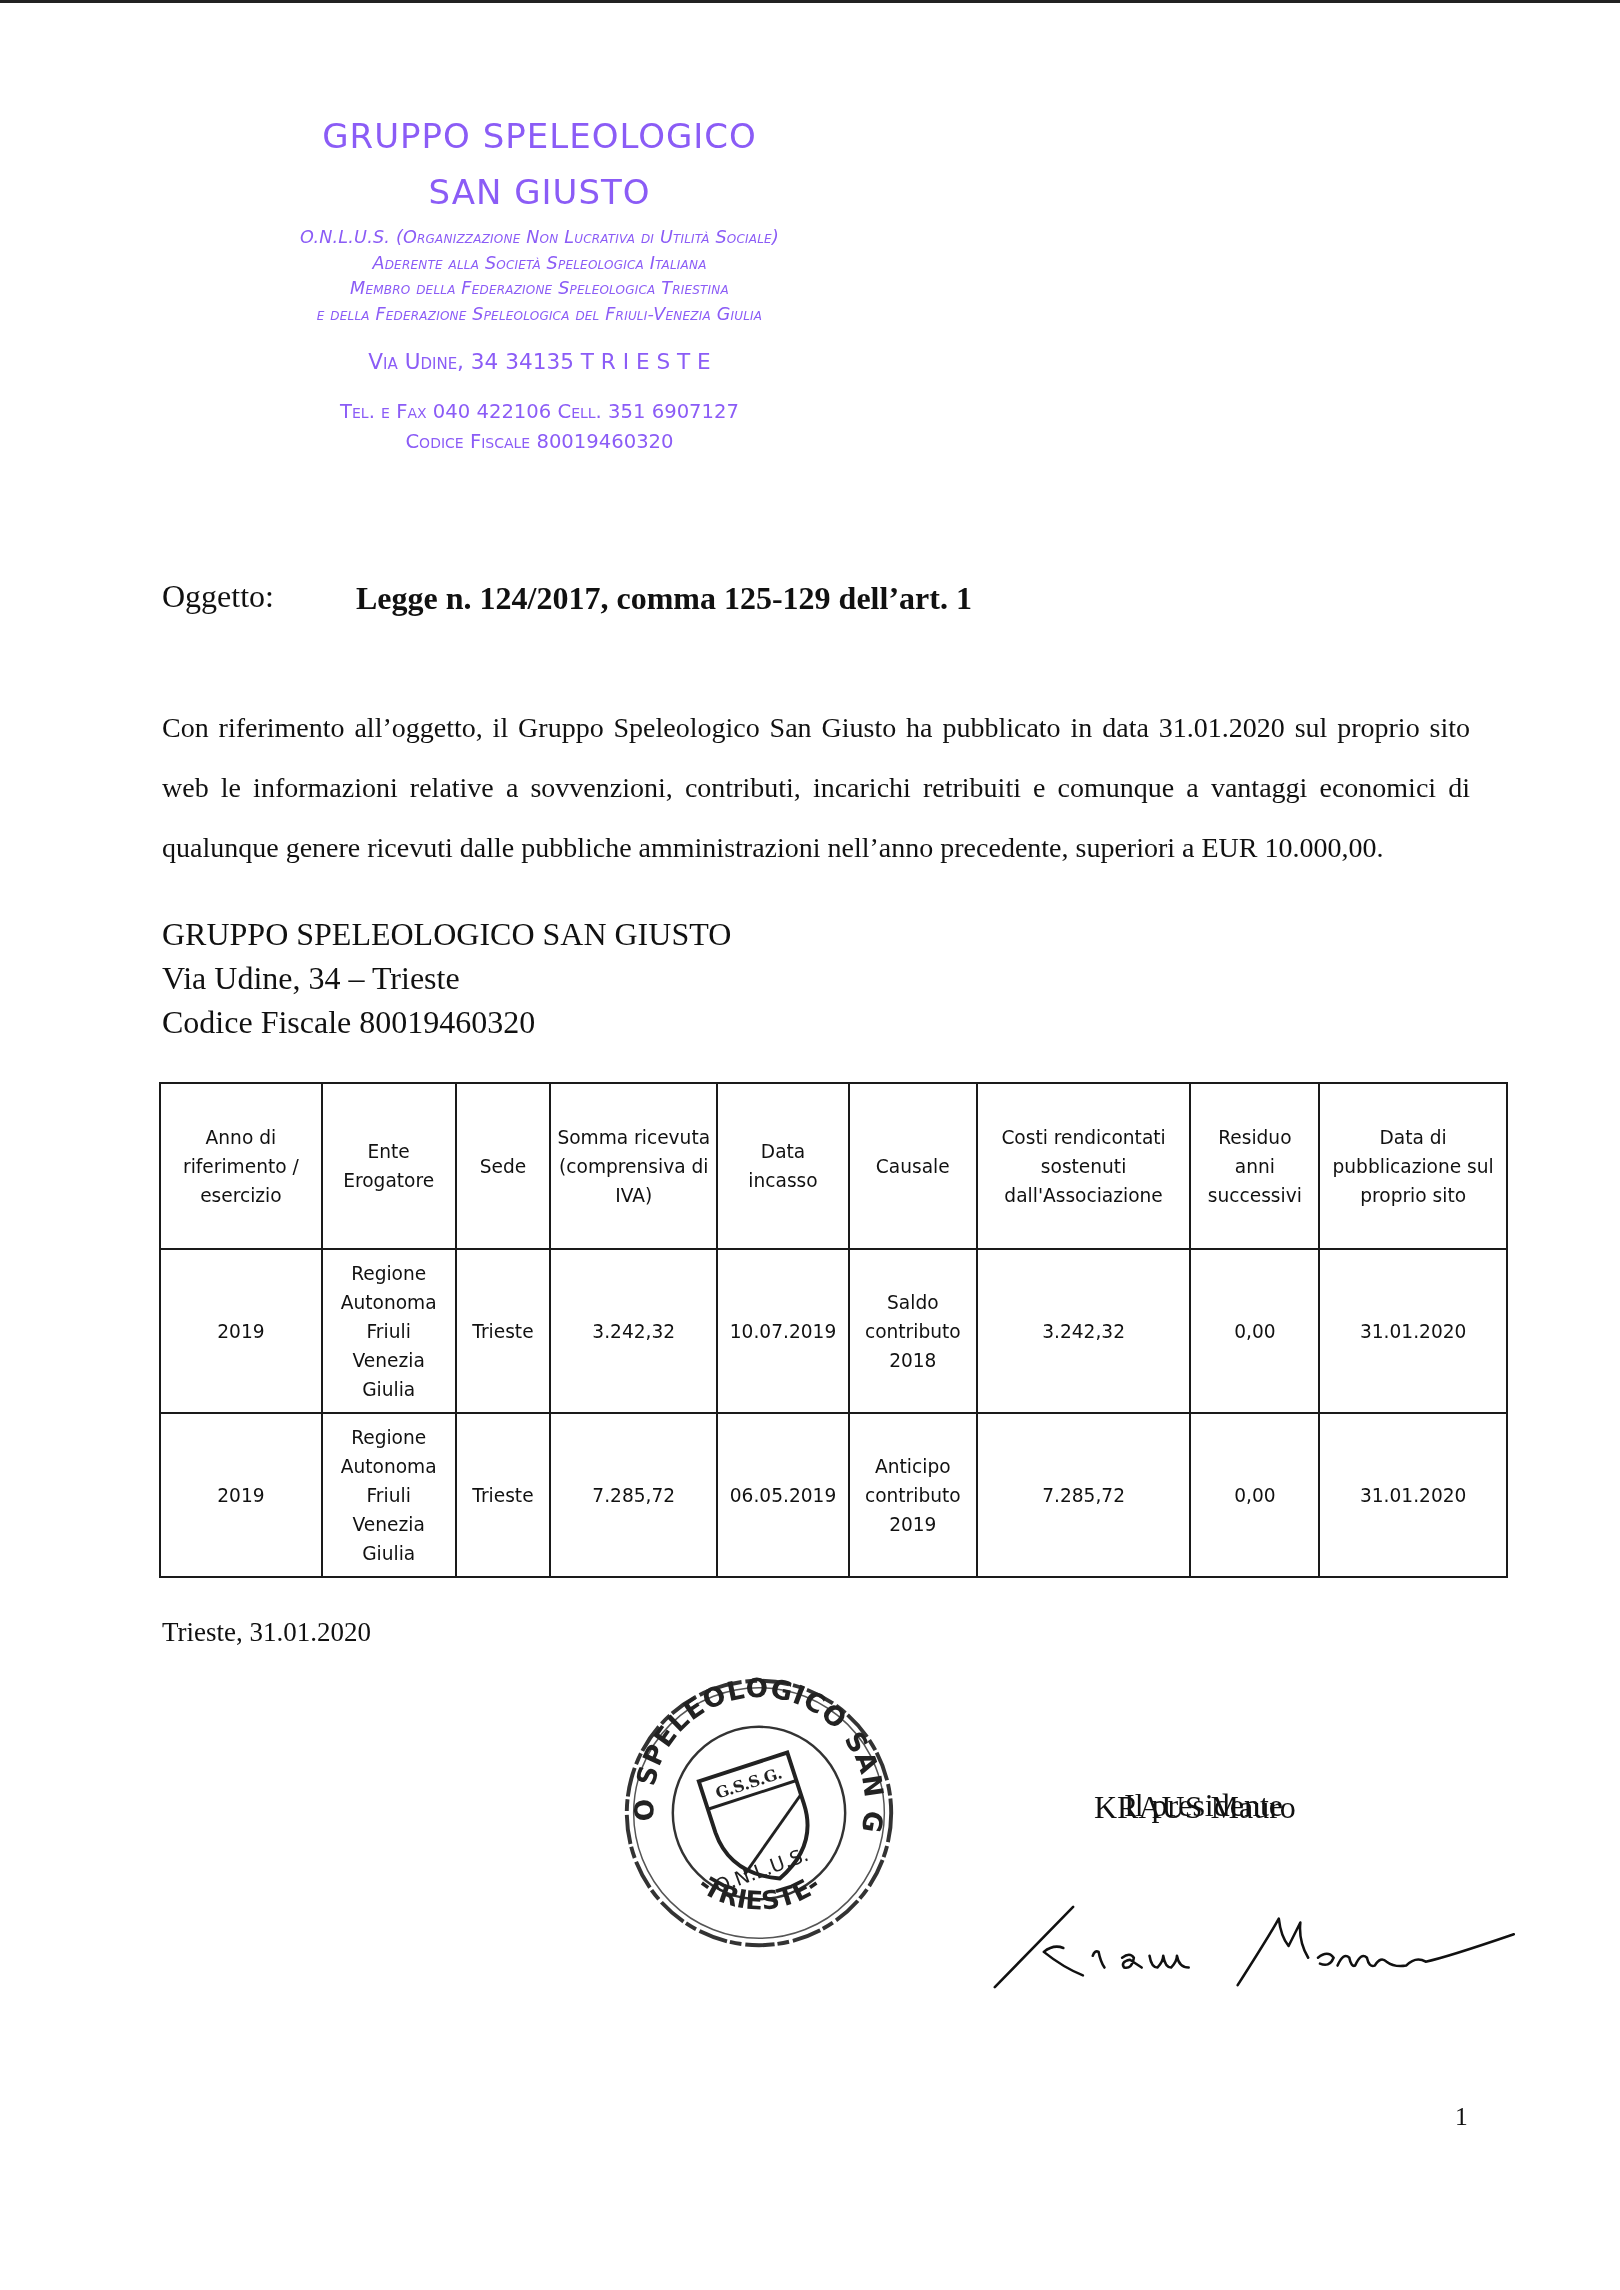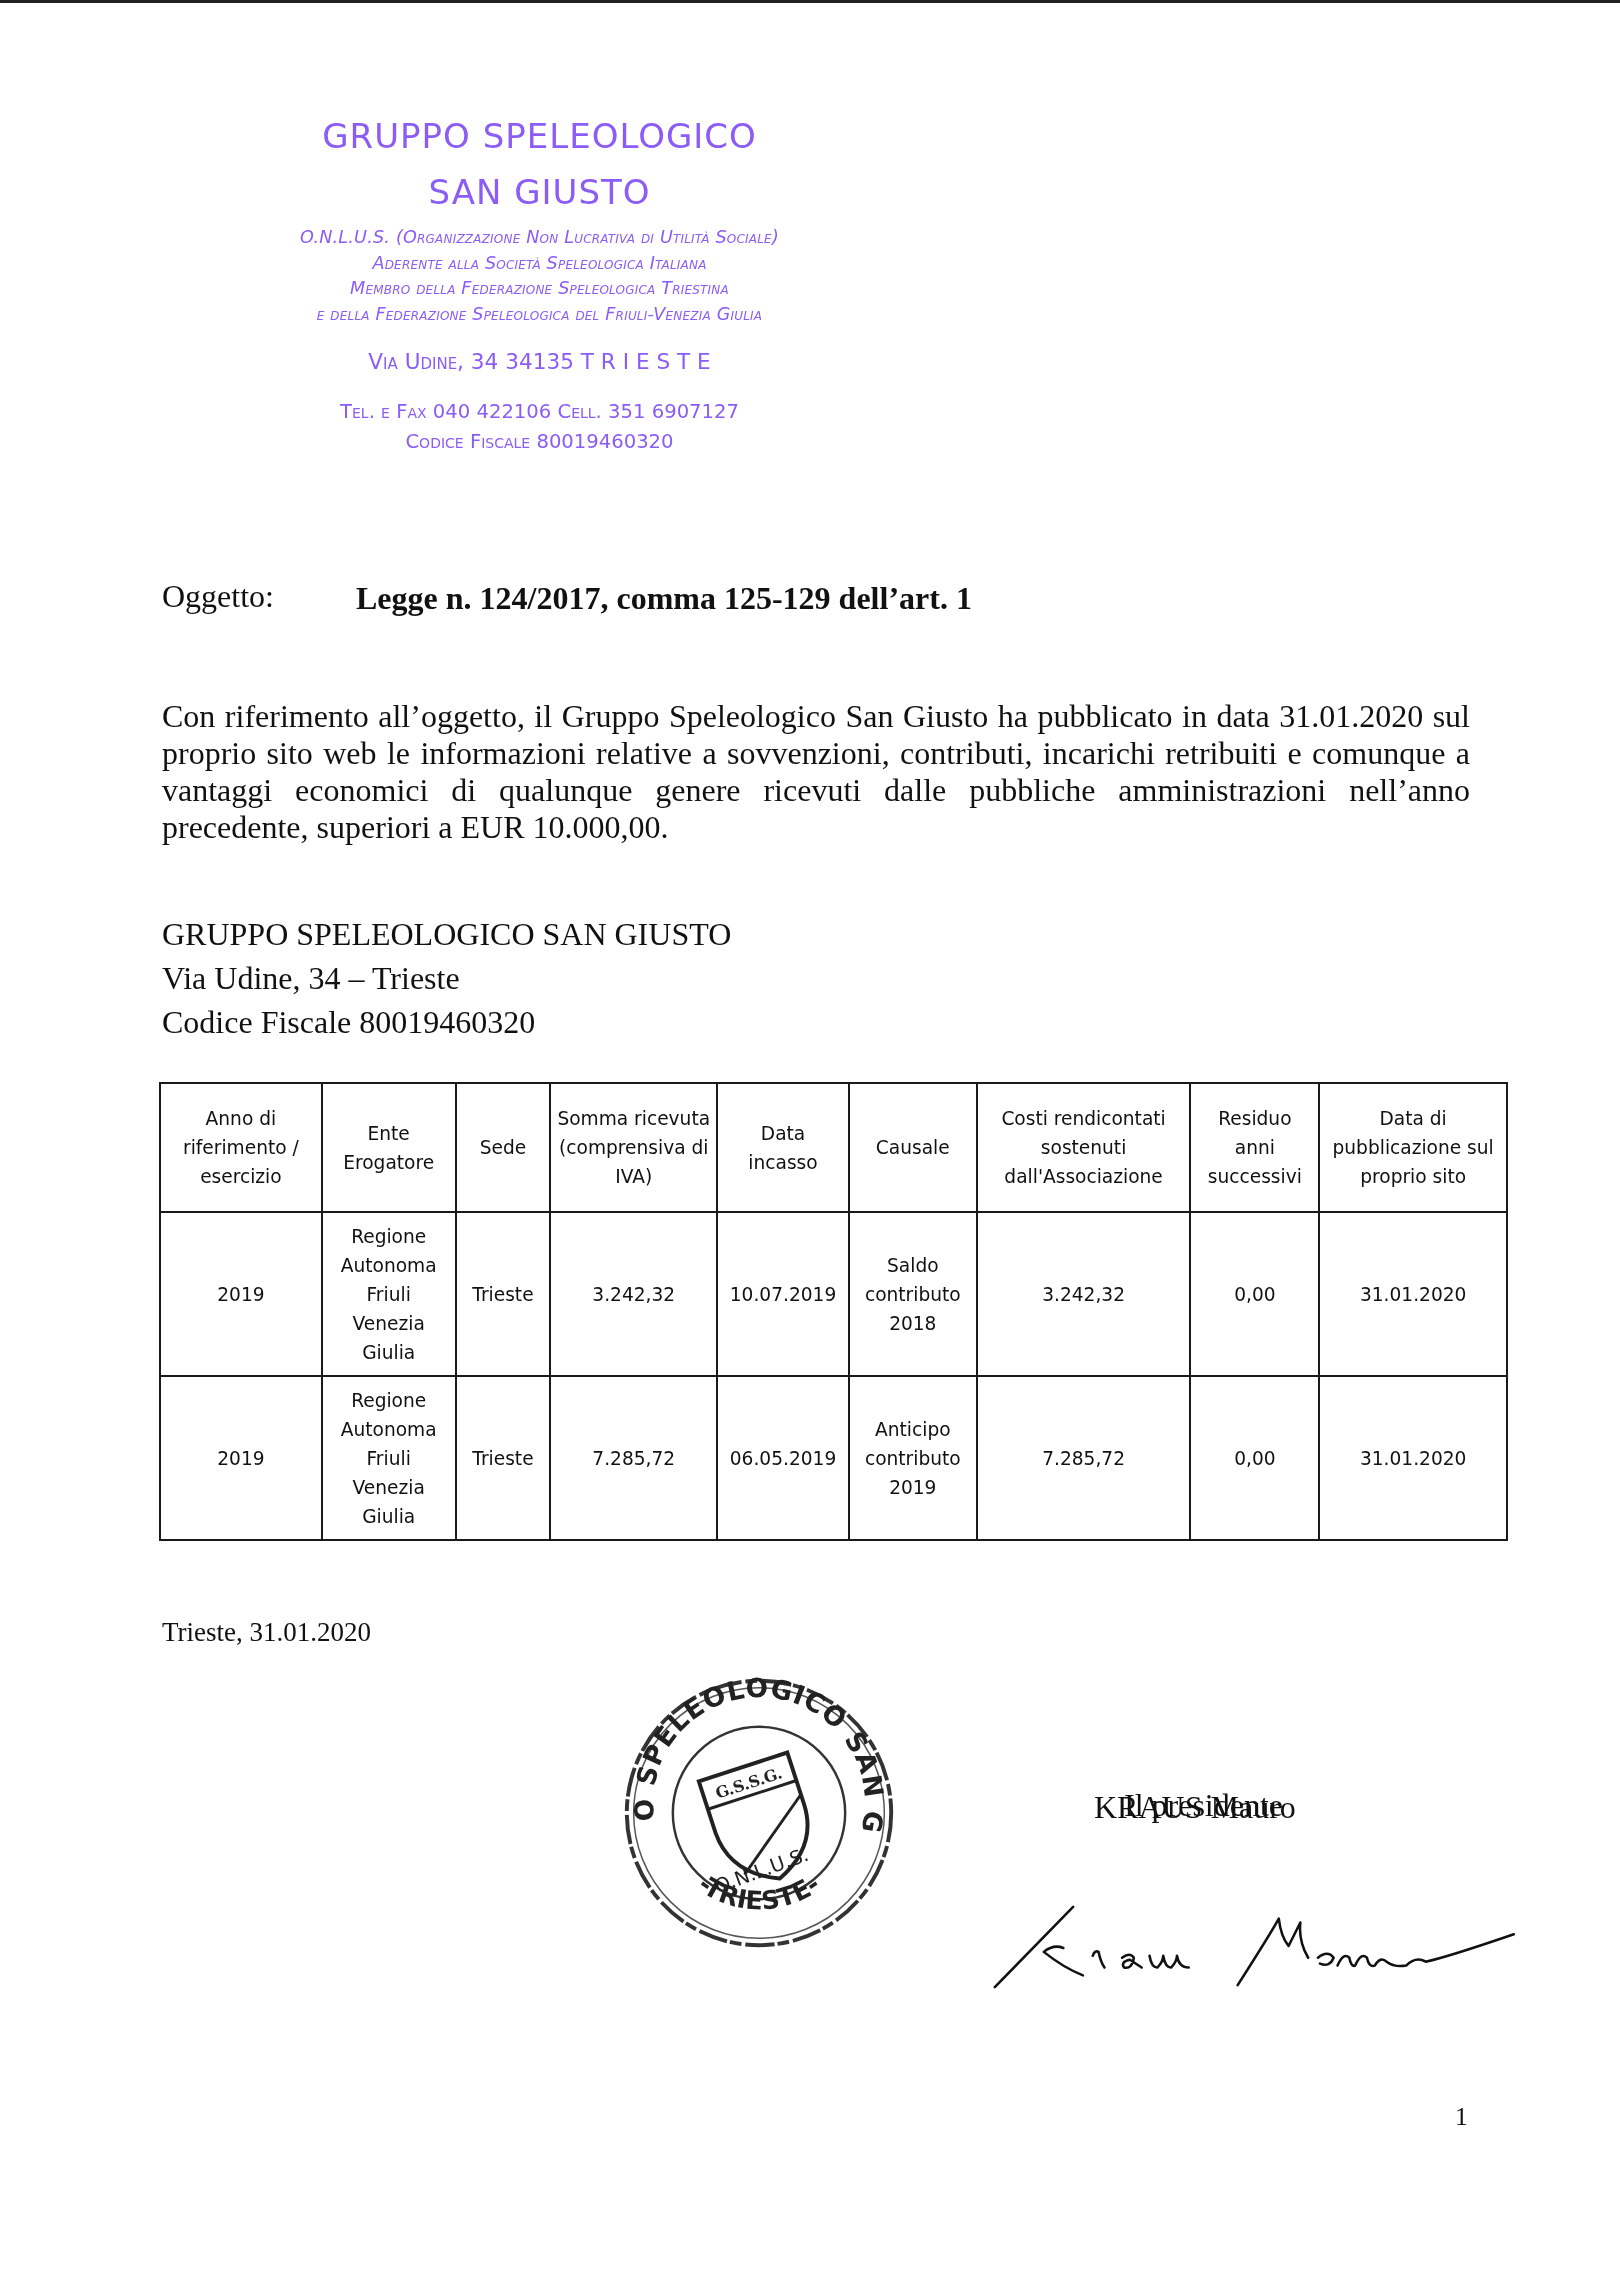--- a/index.html
+++ b/index.html
@@ -12,29 +12,29 @@
   .lh-t2 { top: 172px; font-size: 34px; letter-spacing: 1px; }
   .lh-small { font-size: 17.6px; font-variant: small-caps; letter-spacing: 0.2px; line-height: 25.5px; }
   .lh-onlus { top: 225px; font-style: italic; }
   .lh-addr { top: 349px; font-size: 21.6px; font-variant: small-caps; }
   .lh-contacts { top: 397px; font-size: 19.6px; font-variant: small-caps; line-height: 30px; }
 
   .serif { font-family: "Liberation Serif", serif; }
   .subj-label { position: absolute; left: 162px; top: 578px; font-size: 32px; }
   .subj-text { position: absolute; left: 356px; top: 576px; font-size: 32px; font-weight: bold; line-height: 44px; }
 
-  .body-para { position: absolute; left: 162px; top: 698px; width: 1308px; font-size: 32px; line-height: 37px; text-align: justify; }
+  .body-para { position: absolute; left: 162px; top: 698px; width: 1308px; font-size: 28px; line-height: 60px; text-align: justify; }
 
   .org-block { position: absolute; left: 162px; top: 912px; font-size: 32px; line-height: 44px; }
 
   table.grants { position: absolute; left: 159px; top: 1082px; border-collapse: collapse;
                  font-family: "DejaVu Sans", sans-serif; font-size: 18.6px; color: #111; }
   table.grants th, table.grants td { border: 2px solid #1a1a1a; text-align: center; vertical-align: middle;
                  font-weight: normal; padding: 0 5.9px; line-height: 29px; }
-  table.grants thead tr { height: 129px; }
+  table.grants thead tr { height: 166px; }
   table.grants tbody tr { height: 164px; }
 
   .place-date { position: absolute; left: 162px; top: 1617px; font-size: 27px; }
 
   .stamp { position: absolute; left: 617px; top: 1671px; width: 284px; height: 284px; }
 
   .sign-role { position: absolute; left: 1124px; top: 1787px; font-size: 32px; }
   .sign-name { position: absolute; left: 1094px; top: 1789px; font-size: 32px; }
   .signature { position: absolute; left: 985px; top: 1897px; width: 568px; height: 98px; }
 

